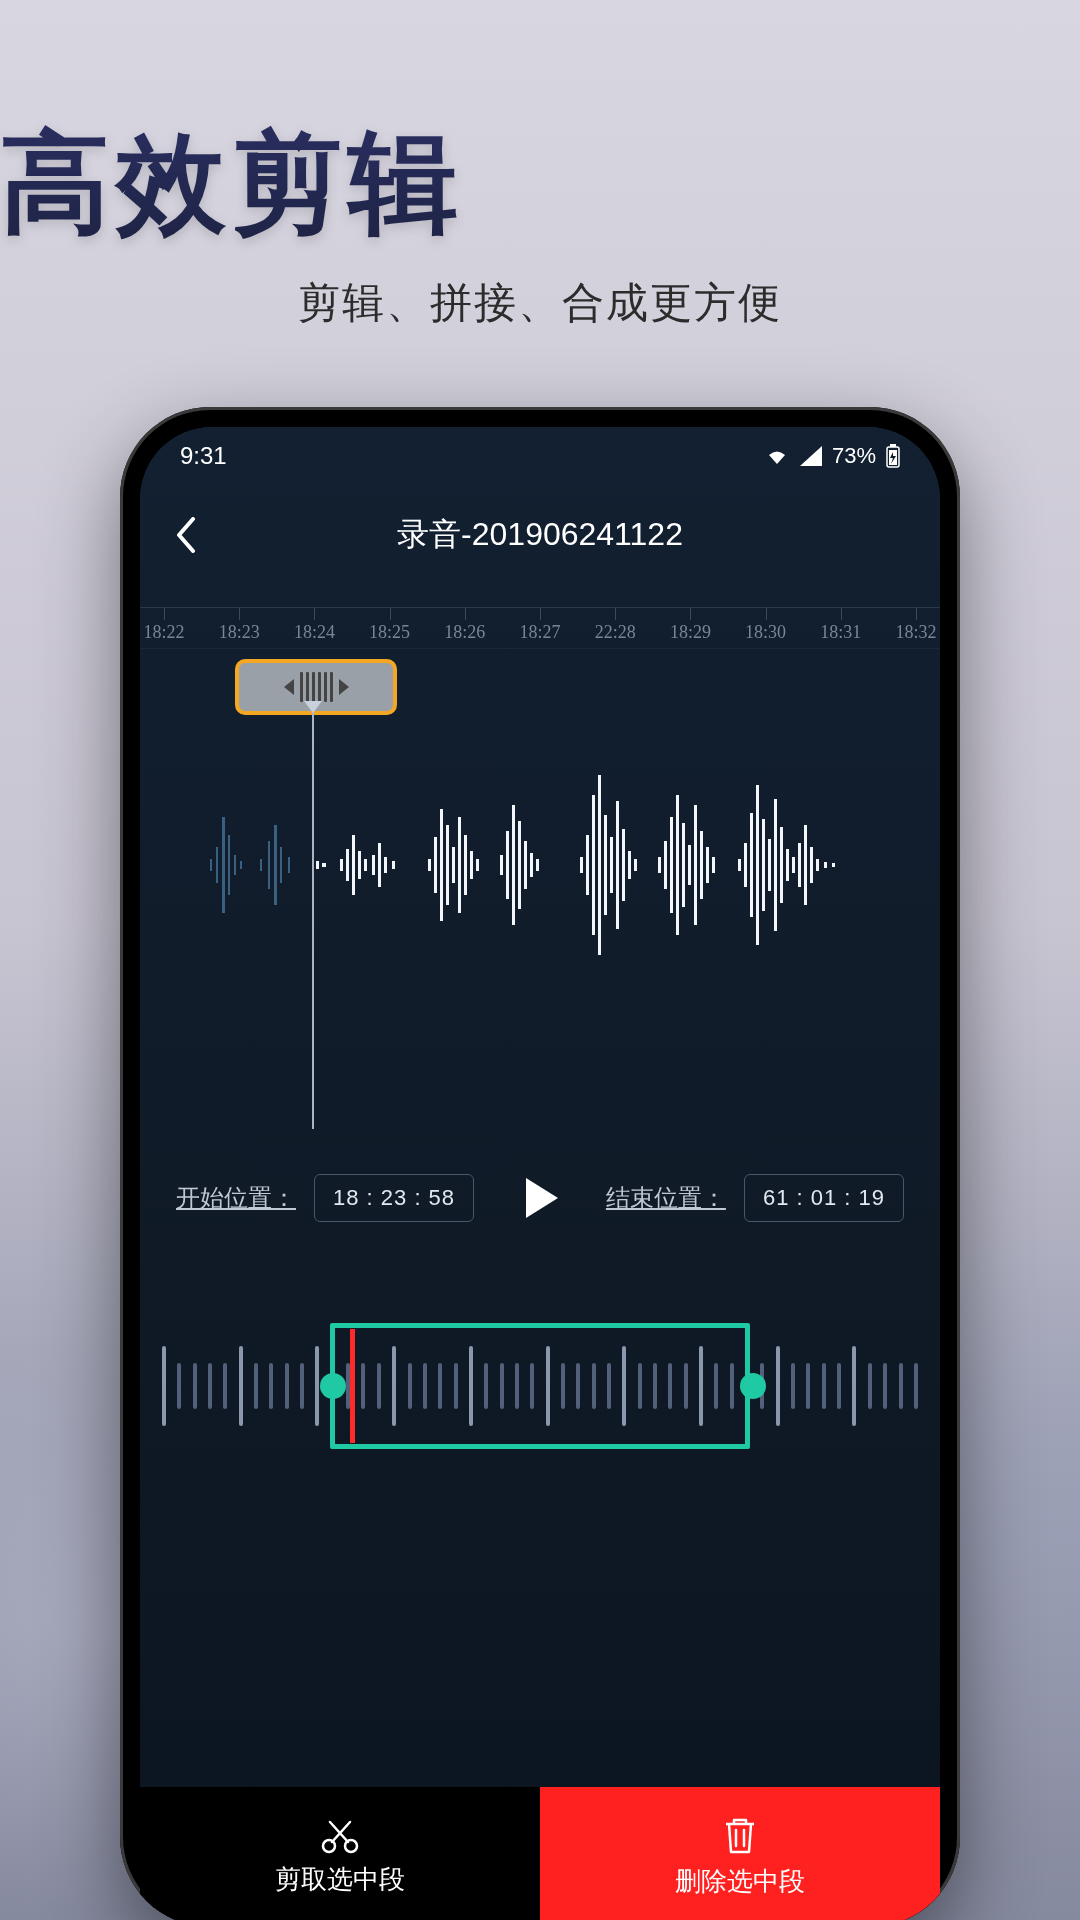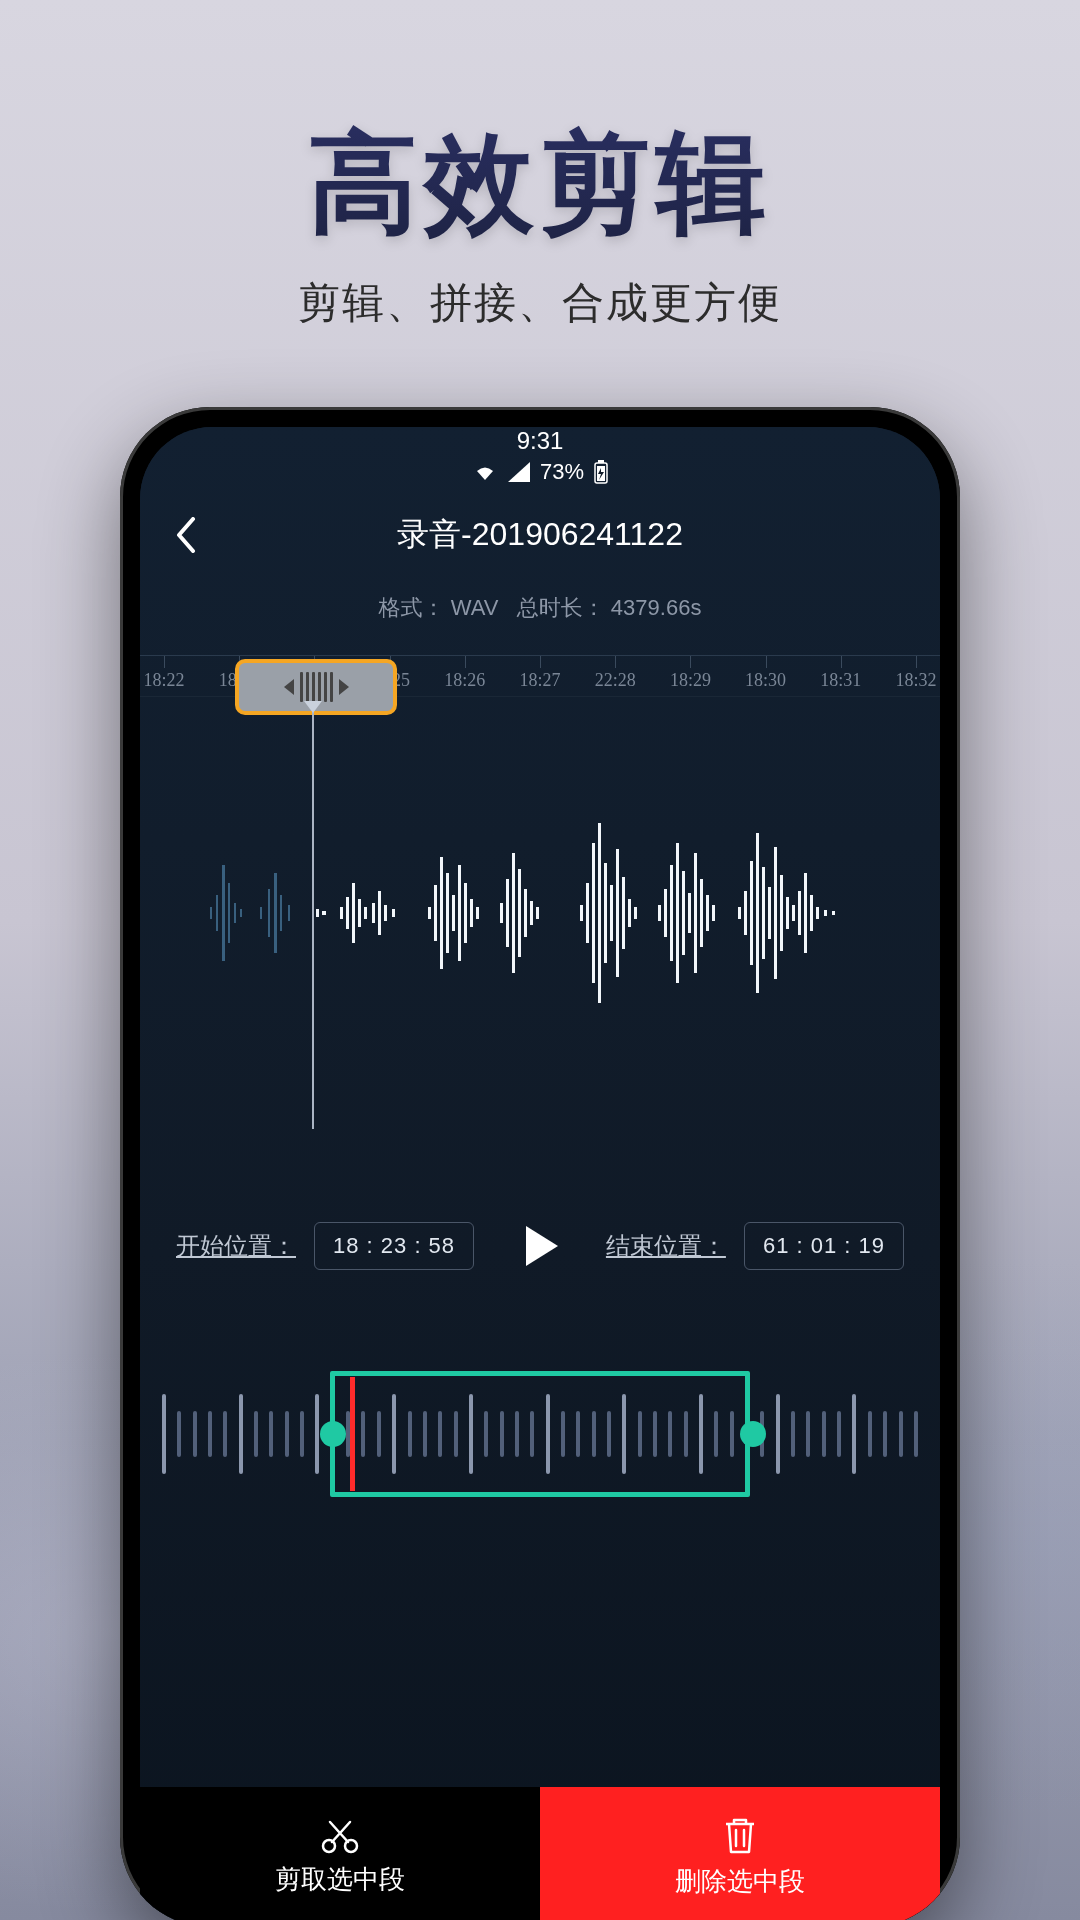--- a/index.html
+++ b/index.html
@@ -15,21 +15,20 @@
   .bg-overlay {
     position:absolute; inset:0;
     background:
       radial-gradient(600px 400px at 10% 85%, rgba(200,200,220,.35), transparent 70%),
       radial-gradient(600px 400px at 95% 80%, rgba(150,160,190,.25), transparent 70%);
     pointer-events:none;
   }
   .hero-title {
     position: absolute;
     top: 110px; left: 0; right: 0;
-    text-align: center;
     font-size: 110px;
     font-weight: 900;
     letter-spacing: 6px;
     background: linear-gradient(180deg,#2a2f62 0%, #1d2242 100%);
     -webkit-background-clip: text;
     -webkit-text-fill-color: transparent;
     background-clip: text;
     color: #232752;
     filter: drop-shadow(0 4px 6px rgba(0,0,0,.15));
   }
@@ -66,21 +65,20 @@
     background: linear-gradient(180deg,#122031 0%, #101a27 55%, #0b141f 100%);
     color:#fff;
   }
 
   
   .statusbar {
     display:flex; align-items:center;
     height: 58px;
     padding: 0 40px;
     font-size: 24px;
-    flex-direction: column;
   }
   .statusbar .time { flex:0 0 auto; font-weight:500; }
   .statusbar .spacer { flex:1; }
   .statusbar .icons { display:flex; align-items:center; gap:10px; }
   .statusbar .icons svg, .statusbar .icons span { display:block; }
   .batt-text { font-size: 22px; }
 
   
   .app-header {
     position: relative;
@@ -284,27 +282,20 @@
       </div>
 
       <div class="app-header">
         <div class="back-btn">
           <svg width="22" height="36" viewBox="0 0 22 36">
             <path d="M18 2 L4 18 L18 34" stroke="#fff" stroke-width="4" fill="none" stroke-linecap="round" stroke-linejoin="round"></path>
           </svg>
         </div>
         <div class="app-title">录音-201906241122</div>
       </div>
-      <div class="app-subinfo">
-        <span>格式：</span>
-        <span>WAV</span>
-        &nbsp;
-        <span>总时长：</span>
-        <span>4379.66s</span>
-      </div>
 
       <div class="ruler" id="ruler">
           <div class="tick" style="left: 3%;"></div>
           <div class="label" style="left: 3%;">18:22</div>
           <div class="tick" style="left: 12.4%;"></div>
           <div class="label" style="left: 12.4%;">18:23</div>
           <div class="tick" style="left: 21.8%;"></div>
           <div class="label" style="left: 21.8%;">18:24</div>
           <div class="tick" style="left: 31.2%;"></div>
           <div class="label" style="left: 31.2%;">18:25</div>

